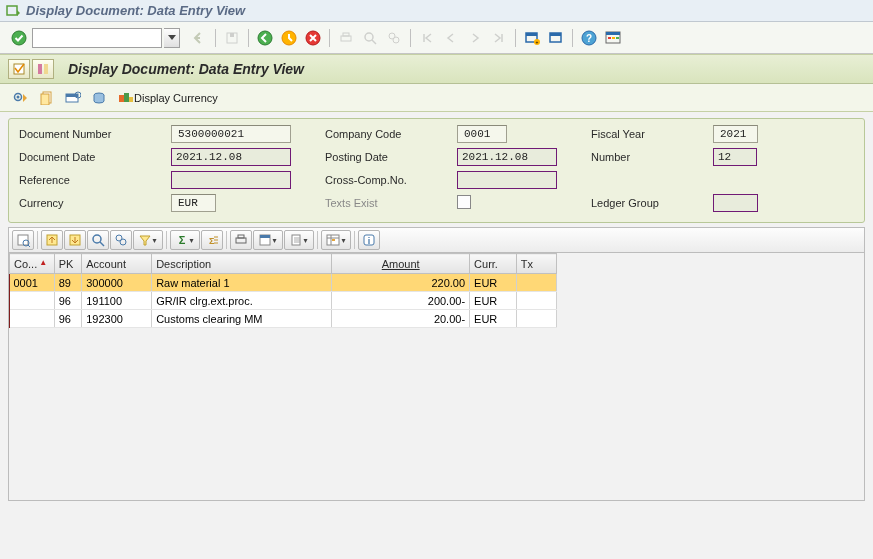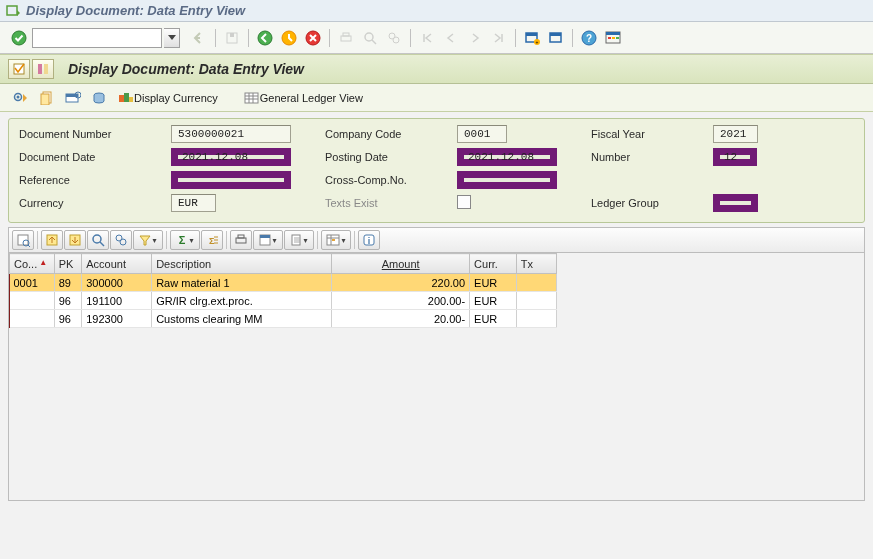--- a/index.html
+++ b/index.html
@@ -137,21 +137,21 @@
     padding: 6px 10px 10px 10px;
     display: grid;
     grid-template-columns: 150px 120px 30px 130px 100px 30px 120px 60px;
     row-gap: 5px;
     column-gap: 2px;
     align-items: center;
   }
   .panel-body label { color: #2a2a2a; }
   .ro-field {
     height: 18px;
-    border: 7px solid #701a75;
+    border: 1px solid #701a75;
     background: #e8ecdc;
     padding: 0 4px;
     font-size: 11px;
     display: flex;
     align-items: center;
     color: #222;
     font-family: 'Courier New', monospace;
   }
   .ro-box {
     height: 18px;
@@ -408,30 +408,20 @@
     </span>
   <span class="txtbtn">
     <svg width="16" height="14">
         <rect x="1" y="4" width="5" height="7" fill="#e66a2a"></rect>
         <rect x="6" y="2" width="5" height="9" fill="#4a9a4a"></rect>
         <rect x="11" y="6" width="4" height="5" fill="#e6c040"></rect>
       </svg>
     <span>Display Currency</span>
   </span>
   <span style="width:10px"></span>
-  <span class="txtbtn">
-    <svg width="16" height="14">
-        <rect x="1" y="2" width="13" height="10" fill="#fff" stroke="#888"></rect>
-        <line x1="1" y1="5" x2="14" y2="5" stroke="#888"></line>
-        <line x1="1" y1="8" x2="14" y2="8" stroke="#888"></line>
-        <line x1="5" y1="2" x2="5" y2="12" stroke="#888"></line>
-        <line x1="9" y1="2" x2="9" y2="12" stroke="#888"></line>
-      </svg>
-    <span>General Ledger View</span>
-  </span>
 </div>
 
 <div class="panel">
   <div class="panel-body">
     <label>Document Number</label>
     <div class="ro-box">5300000021</div>
     <span class="gap"></span>
     <label>Company Code</label>
     <div class="ro-box" style="width:50px">0001</div>
     <span class="gap"></span>

